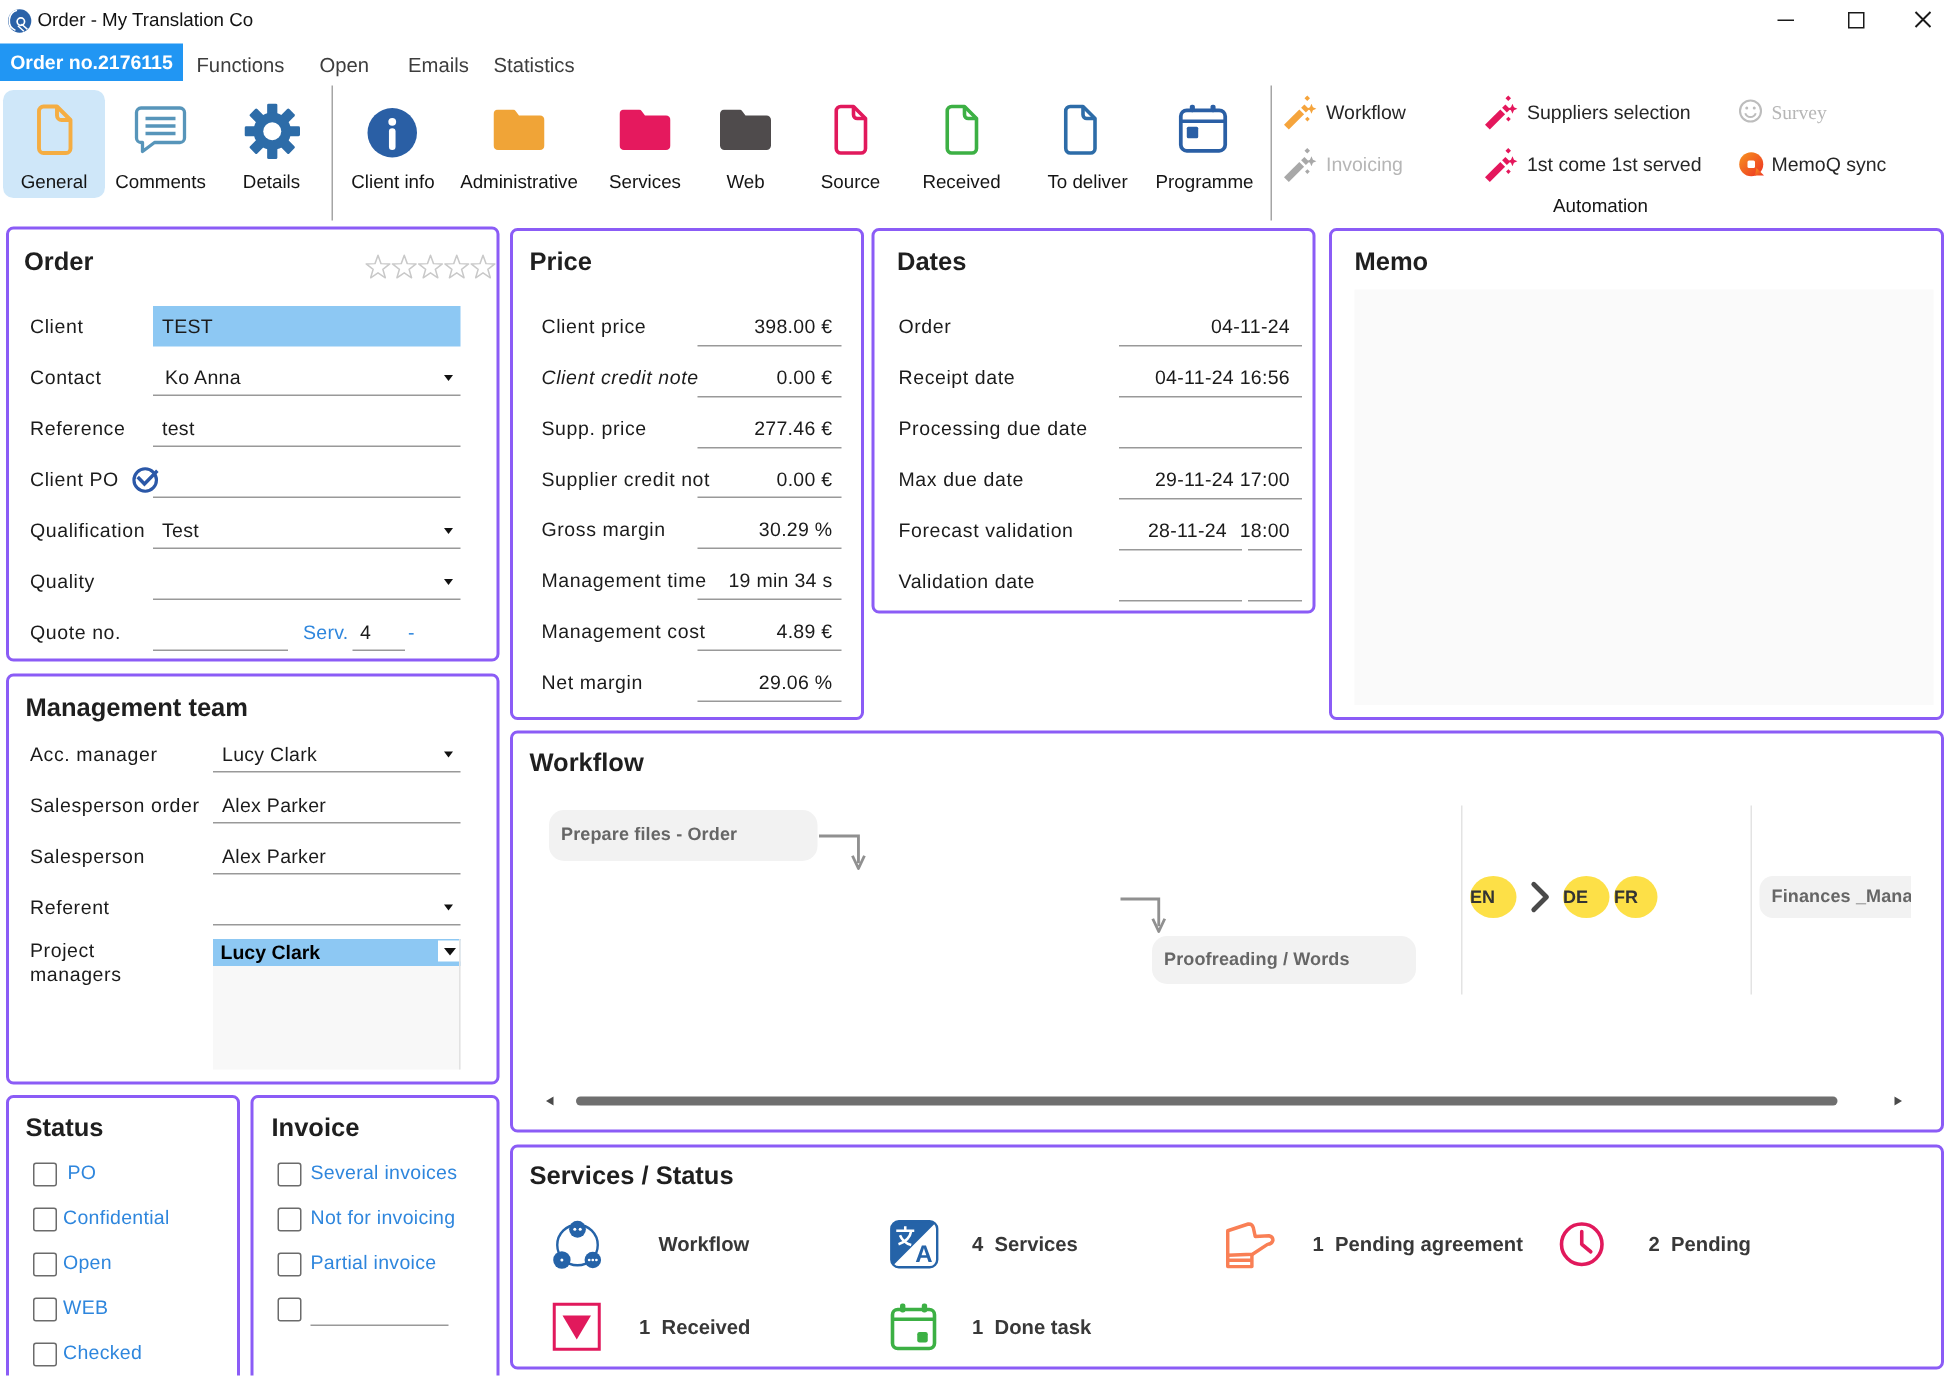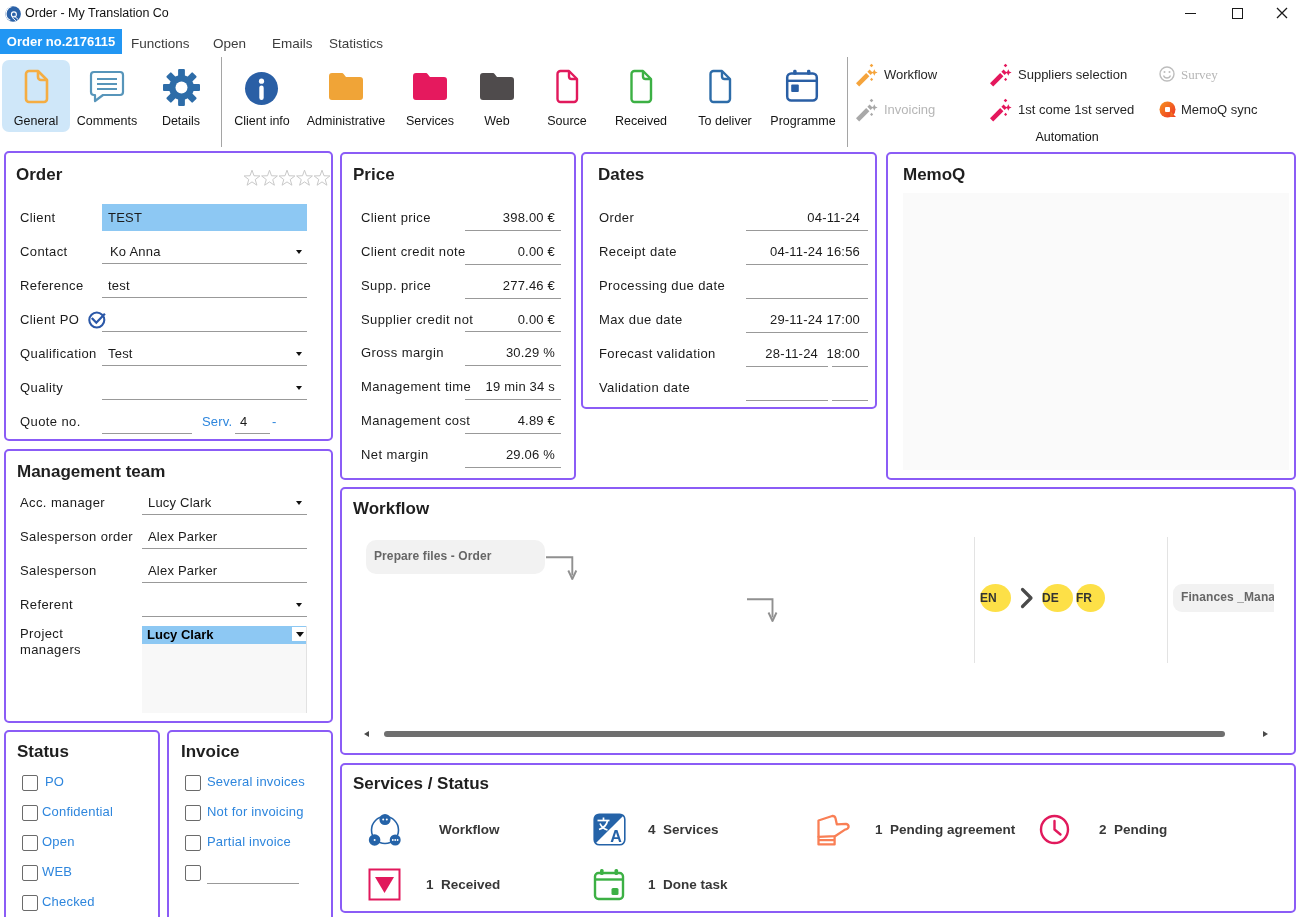--- a/index.html
+++ b/index.html
@@ -303,21 +303,21 @@
     <div class="cblbl" style="left:38px;top:102px;">Partial invoice</div>
   <div class="cb" style="left:16px;top:133px;"></div>
   <div class="ul" style="left:38px;top:151px;width:92px;"></div>
 </div>
 
 <div class="panel" id="p-price" style="left:340px;top:152px;width:236px;height:328px;">
   <div class="ptitle" style="left:11px;top:11px;">Price</div>
   <div class="lbl" style="left:19px;top:56px;">Client price</div>
     <div class="pv" style="right:19px;top:56px;">398.00 €</div>
     <div class="ul" style="left:123px;top:76px;width:96px;"></div>
-  <div class="lbl" style="left:19px;top:90px;">Client credit note</div>
+  <div class="lbl" style="left:19px;top:90px;font-style:italic;">Client credit note</div>
     <div class="pv" style="right:19px;top:90px;">0.00 €</div>
     <div class="ul" style="left:123px;top:110px;width:96px;"></div>
   <div class="lbl" style="left:19px;top:124px;">Supp. price</div>
     <div class="pv" style="right:19px;top:124px;">277.46 €</div>
     <div class="ul" style="left:123px;top:144px;width:96px;"></div>
   <div class="lbl" style="left:19px;top:158px;">Supplier credit not</div>
     <div class="pv" style="right:19px;top:158px;">0.00 €</div>
     <div class="ul" style="left:123px;top:177px;width:96px;"></div>
   <div class="lbl" style="left:19px;top:191px;">Gross margin</div>
     <div class="pv" style="right:19px;top:191px;">30.29 %</div>
@@ -350,28 +350,31 @@
     <div class="pv" style="right:57px;top:192px;">28-11-24</div>
     <div class="pv" style="right:15px;top:192px;">18:00</div>
   <div class="ul" style="left:163px;top:212px;width:82px;"></div>
     <div class="ul" style="left:249px;top:212px;width:36px;"></div>
   <div class="lbl" style="left:16px;top:226px;">Validation date</div>
   <div class="ul" style="left:163px;top:246px;width:82px;"></div>
     <div class="ul" style="left:249px;top:246px;width:36px;"></div>
 </div>
 
 <div class="panel" id="p-memo" style="left:886px;top:152px;width:410px;height:328px;">
-  <div class="ptitle" style="left:15px;top:11px;">MemoQ</div>
+  <div class="ptitle" style="left:15px;top:11px;">Memo</div>
   <div class="abs" style="left:15px;top:39px;width:386px;height:277px;background:#fafafa;"></div>
 </div>
 
 <div class="panel" id="p-workflow" style="left:340px;top:487px;width:956px;height:268px;overflow:hidden;">
   <div class="ptitle" style="left:11px;top:10px;">Workflow</div>
   <div class="card" style="left:24px;top:51px;width:179px;height:34px;">
       <div class="cardtxt">Prepare files - Order</div>
+    </div>
+  <div class="card" style="left:426px;top:135px;width:176px;height:32px;">
+      <div class="cardtxt">Proofreading / Words</div>
     </div>
   <svg class="abs" style="left:0;top:0;" width="956" height="268" viewBox="0 0 956 268">
     <path d="M204 68.3 H230.3 V86.5" fill="none" stroke="#909090" stroke-width="1.9"></path>
     <path d="M226.3 81.5 L230.3 90 L234.3 81.5" fill="none" stroke="#909090" stroke-width="1.9" stroke-linejoin="round"></path>
     <path d="M405 110.3 H430.5 V128.5" fill="none" stroke="#909090" stroke-width="1.9"></path>
     <path d="M426.5 123.5 L430.5 132 L434.5 123.5" fill="none" stroke="#909090" stroke-width="1.9" stroke-linejoin="round"></path>
   </svg>
   <div class="sep" style="left:632px;top:48px;height:126px;background:#e3e3e3;"></div>
   <div class="sep" style="left:825px;top:48px;height:126px;background:#e3e3e3;"></div>
   <div class="pill" style="left:638px;top:95px;width:31px;height:28px;line-height:28px;">EN</div>

